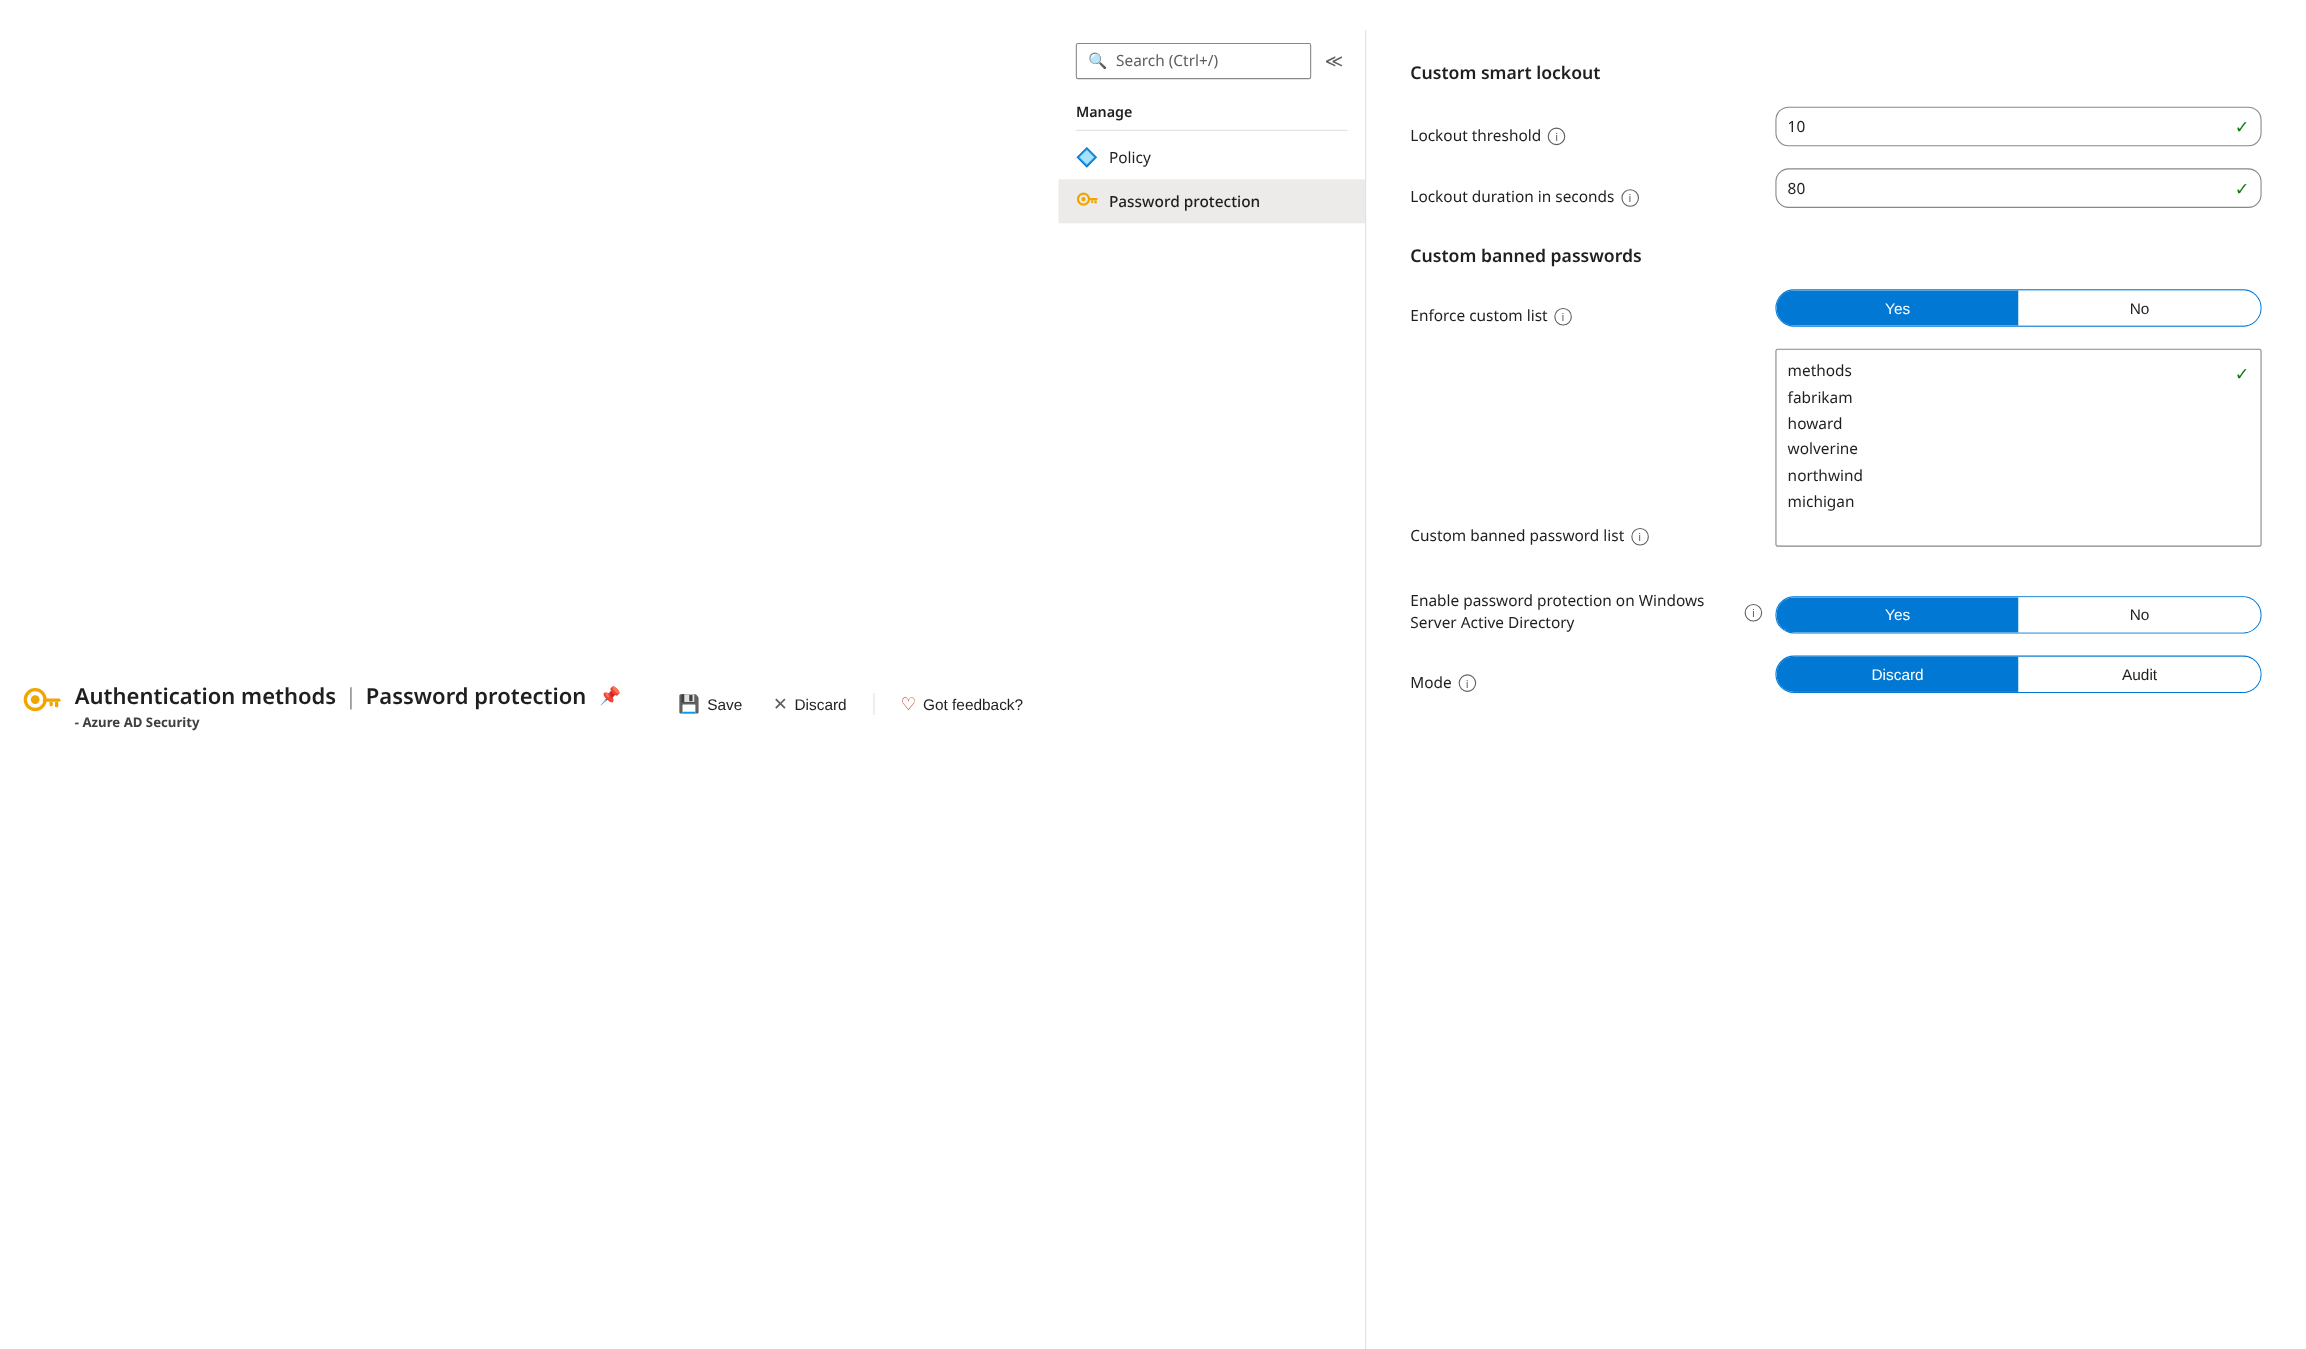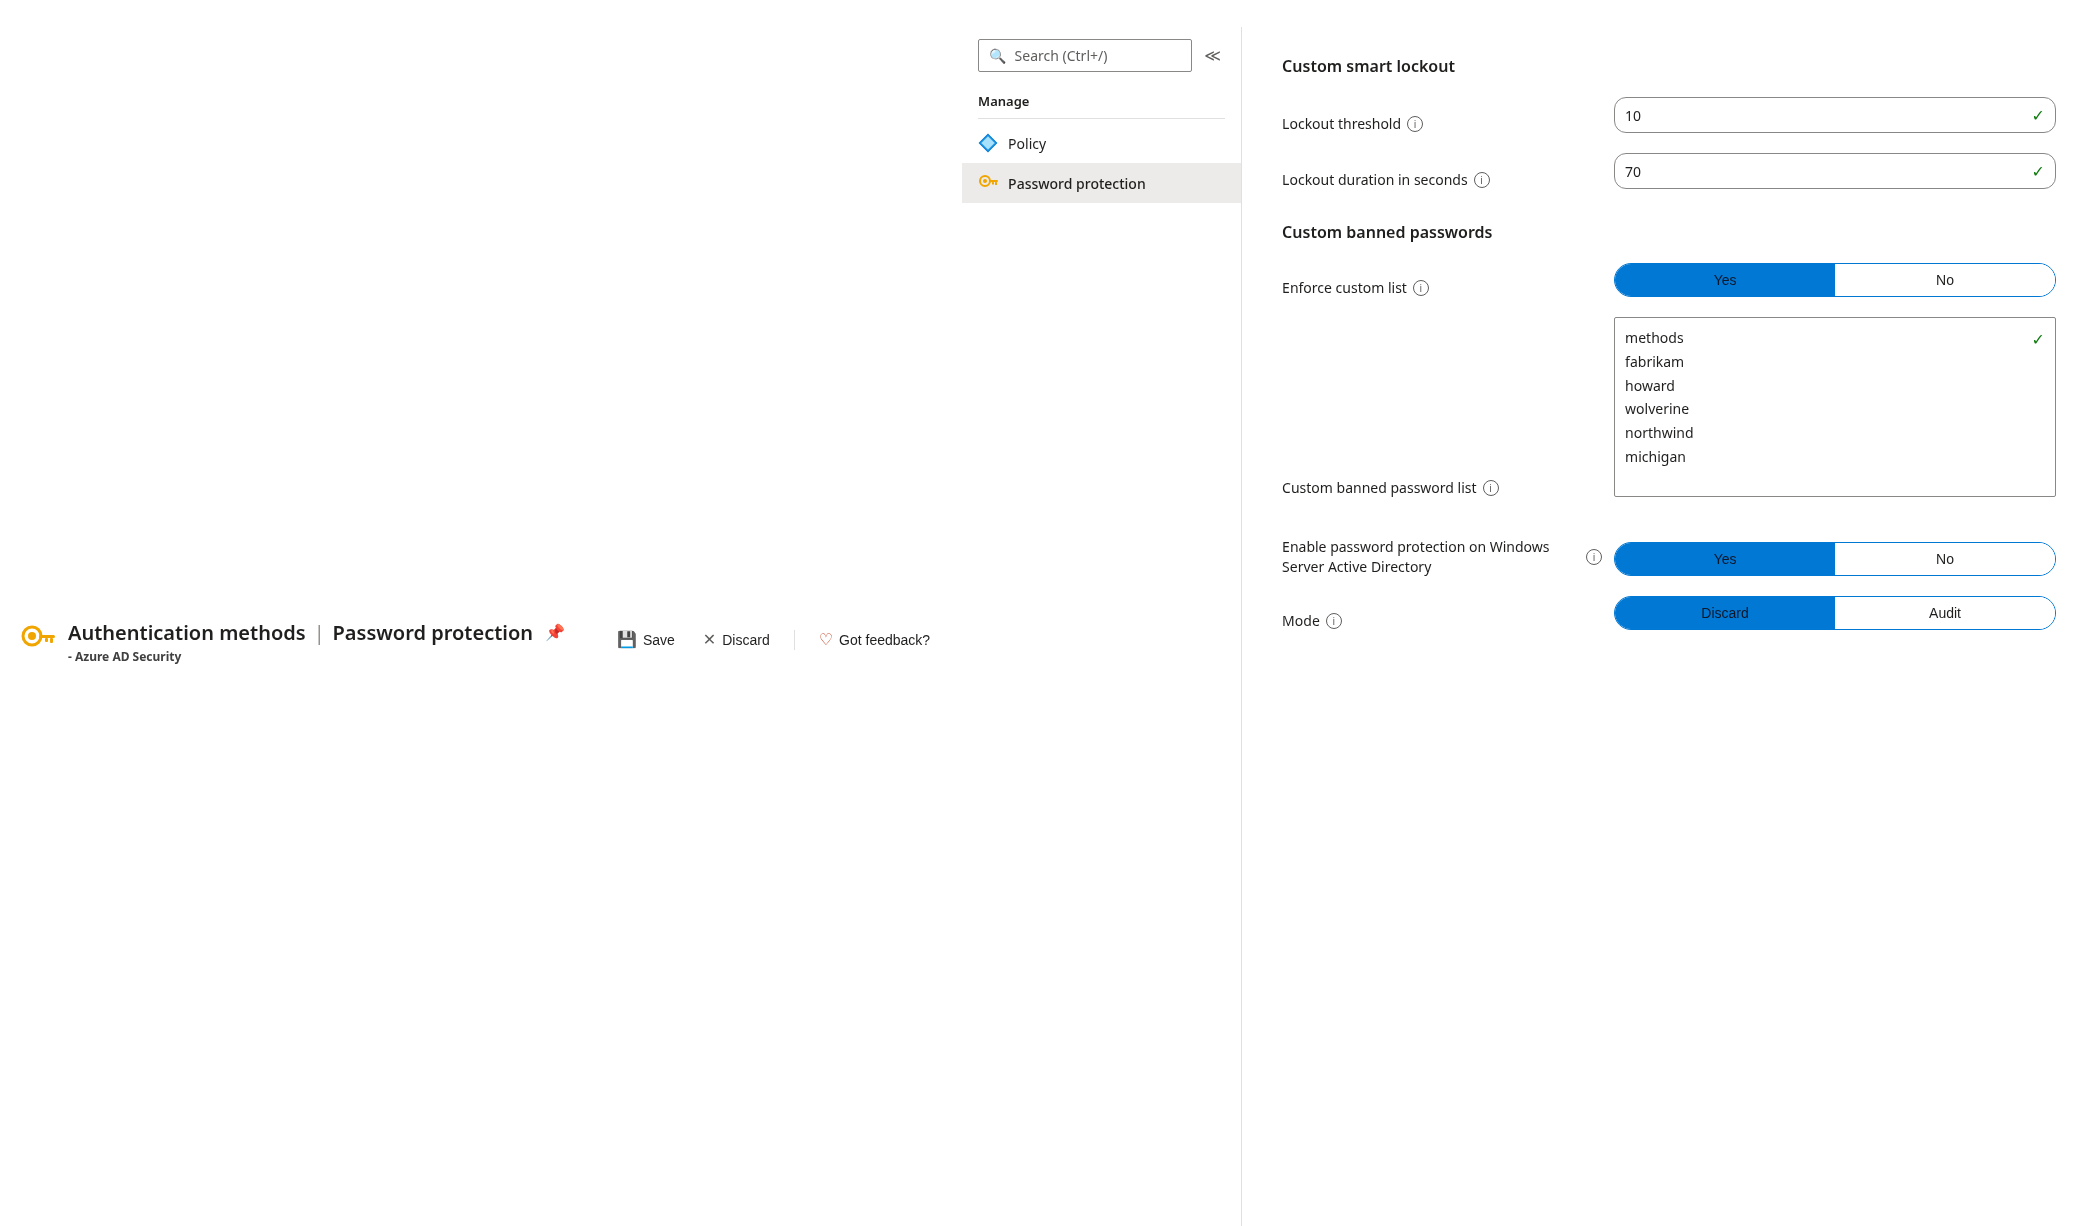--- a/index.html
+++ b/index.html
@@ -258,21 +258,21 @@
       cursor: pointer;
       font-size: 14px;
       background: #fff;
       color: #201f1e;
       border: none;
       outline: none;
       transition: background 0.1s;
     }
     .toggle-option.selected {
       background: #0078d4;
-      color: #0f172a;
+      color: #ffffff;
       font-weight: 500;
     }
     
     .banned-list-box {
       border: 1px solid #8a8886;
       border-radius: 2px;
       padding: 8px 10px;
       font-size: 14px;
       color: #201f1e;
       line-height: 1.7;
@@ -393,21 +393,21 @@
         </div>
       </div>
 
       <div class="form-row">
         <div class="form-label">
           <span>Lockout duration in seconds</span>
           <span class="info-icon">i</span>
         </div>
         <div class="form-control">
           <div class="input-with-check">
-            <span class="input-value">70</span>
+            <span class="input-value">80</span>
             <span class="check-green">✓</span>
           </div>
         </div>
       </div>
 
       <div class="section-gap">
         <div class="section-title">Custom banned passwords</div>
 
         <div class="form-row">
           <div class="form-label">

